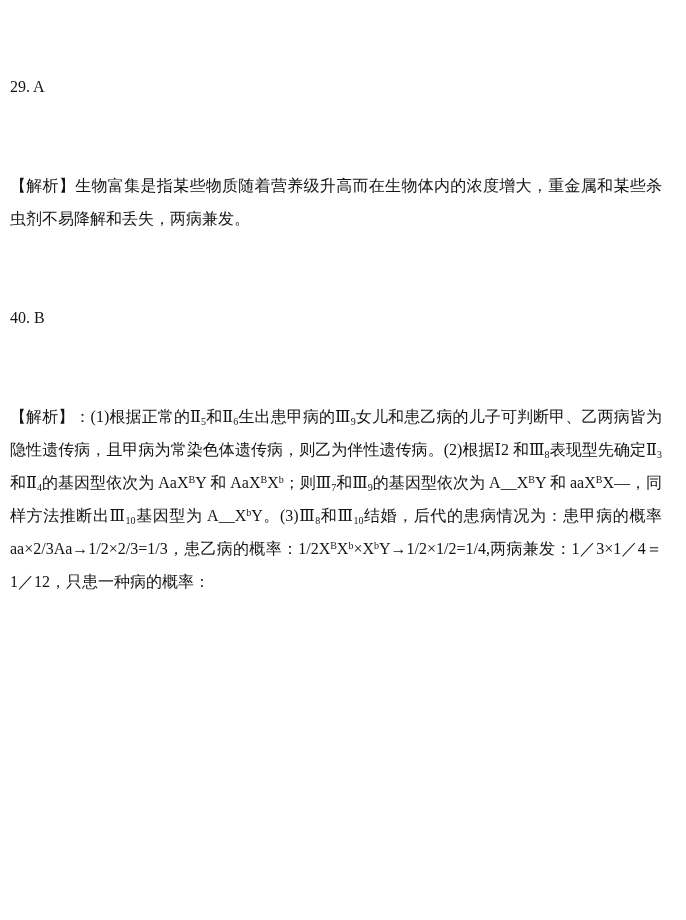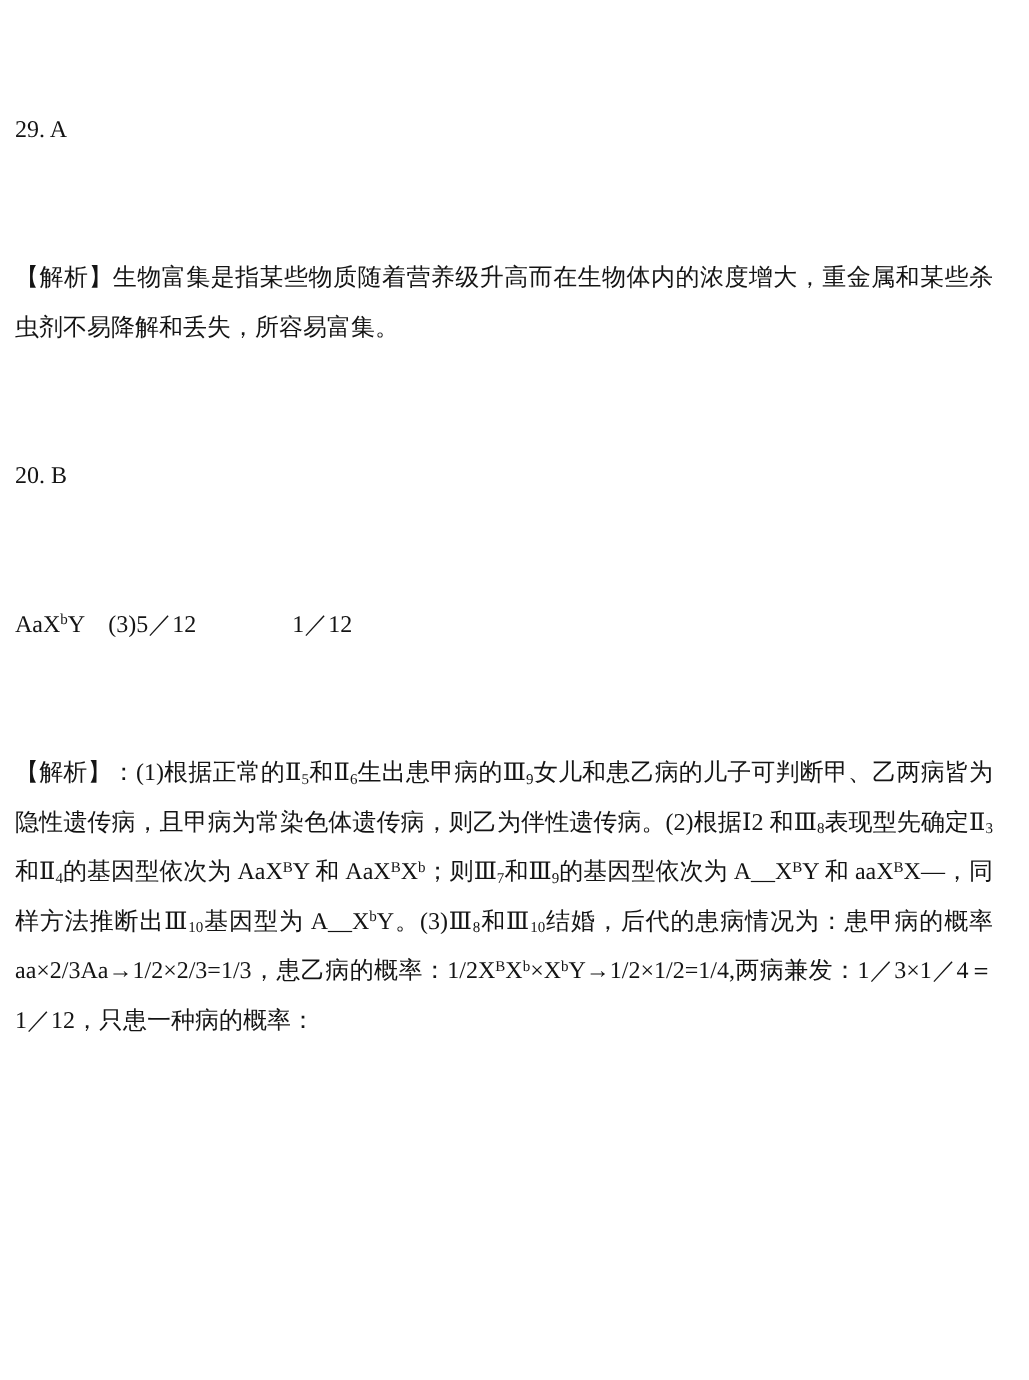--- a/index.html
+++ b/index.html
@@ -36,23 +36,22 @@
     line-height: 0;
   }
   sup { vertical-align: 0.5em; }
   sub { vertical-align: -0.25em; }
 </style>
 </head>
 <body>
 
 <div class="doc">
   <p>29. A</p>
-  <p>【解析】生物富集是指某些物质随着营养级升高而在生物体内的浓度增大，重金属和某些杀虫剂不易降解和丢失，所容易富集。</p>
-  <p>20. B</p>
-  <p>AaX<sup>b</sup>Y　(3)5／12　　　　1／12</p>
+  <p>【解析】生物富集是指某些物质随着营养级升高而在生物体内的浓度增大，重金属和某些杀虫剂不易降解和丢失，两病兼发。</p>
+  <p>40. B</p>
   <p>【解析】：(1)根据正常的Ⅱ<sub>5</sub>和Ⅱ<sub>6</sub>生出患甲病的Ⅲ<sub>9</sub>女儿和患乙病的儿子可判断甲、乙两病皆为隐性遗传病，且甲病为常染色体遗传病，则乙为伴性遗传病。(2)根据Ⅰ2 和Ⅲ<sub>8</sub>表现型先确定Ⅱ<sub>3</sub>和Ⅱ<sub>4</sub>的基因型依次为 AaX<sup>B</sup>Y 和 AaX<sup>B</sup>X<sup>b</sup>；则Ⅲ<sub>7</sub>和Ⅲ<sub>9</sub>的基因型依次为 A__X<sup>B</sup>Y 和 aaX<sup>B</sup>X—，同样方法推断出Ⅲ<sub>10</sub>基因型为 A__X<sup>b</sup>Y。(3)Ⅲ<sub>8</sub>和Ⅲ<sub>10</sub>结婚，后代的患病情况为：患甲病的概率 aa×2/3Aa→1/2×2/3=1/3，患乙病的概率：1/2X<sup>B</sup>X<sup>b</sup>×X<sup>b</sup>Y→1/2×1/2=1/4,两病兼发：1／3×1／4＝1／12，只患一种病的概率：</p>
   
   
   
   
   
   
   
   
 </div>

